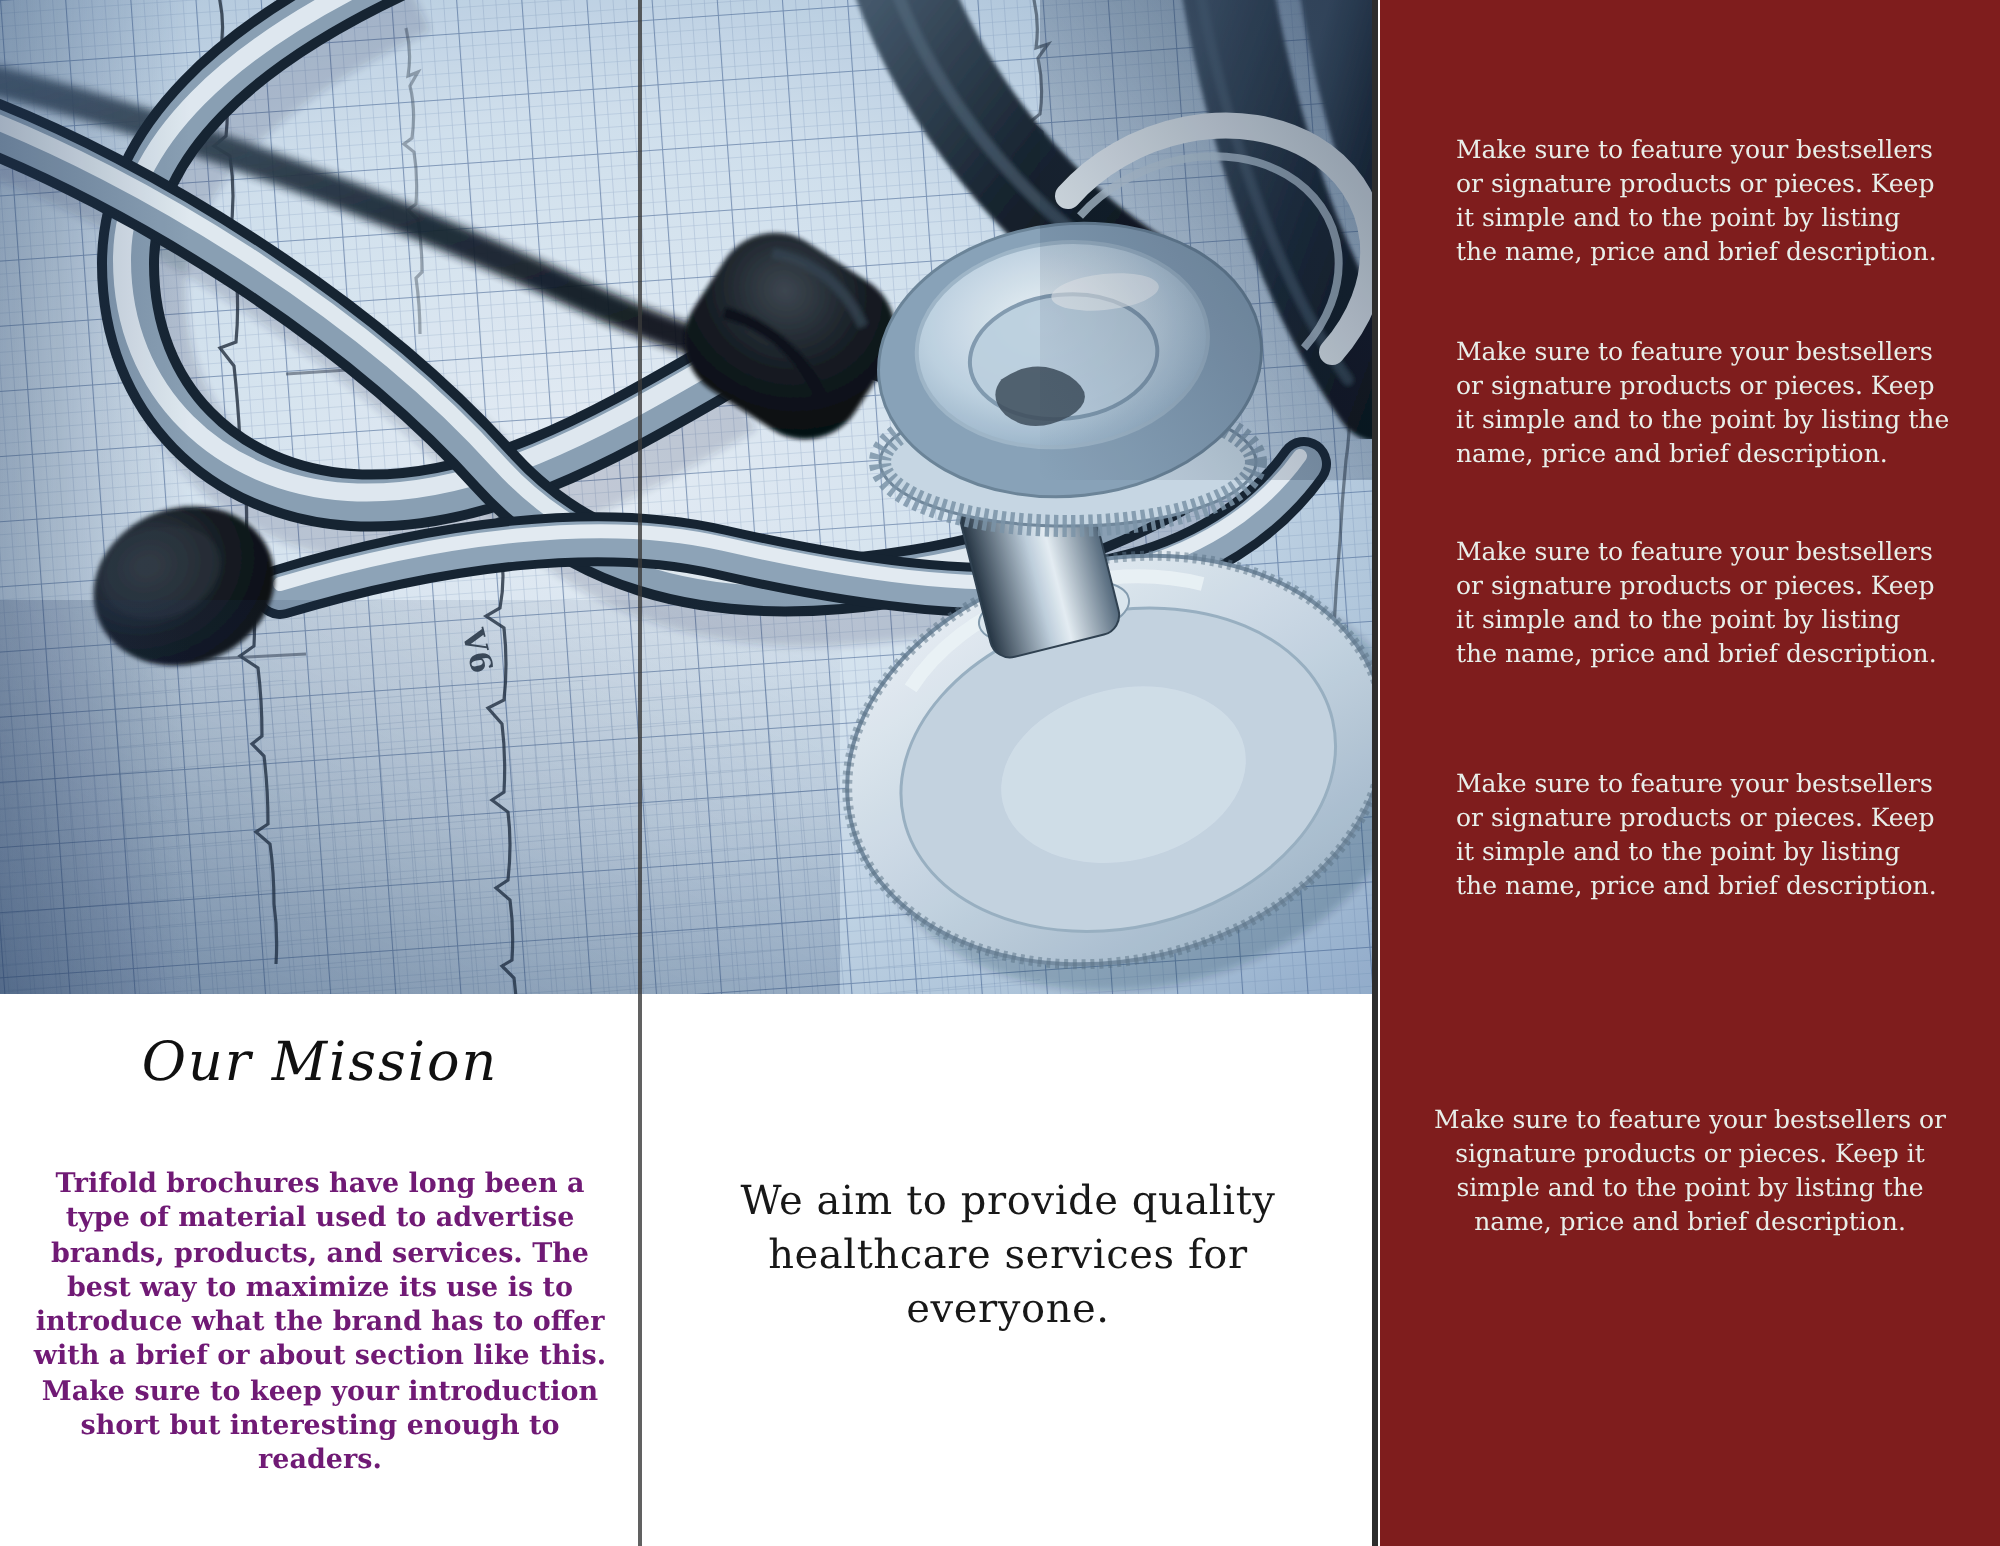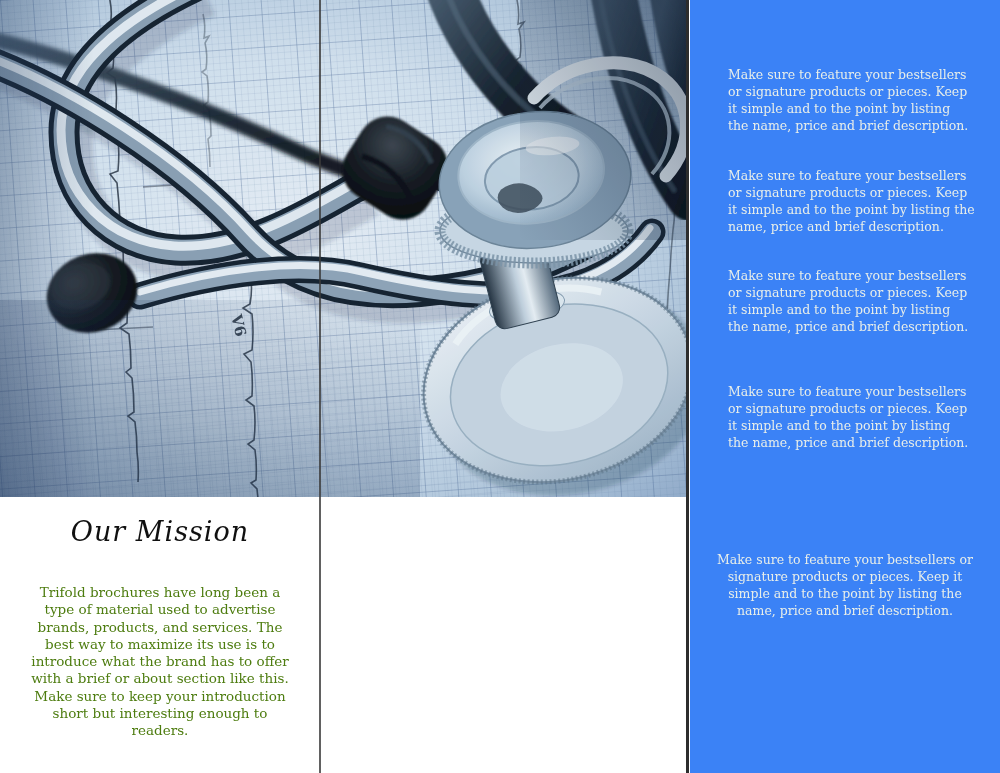--- a/index.html
+++ b/index.html
@@ -12,31 +12,31 @@
   
   .fold-line{position:absolute;left:319px;top:0;width:2px;height:773px;background:rgba(58,58,58,0.8);z-index:30;}
   .panel-divider{position:absolute;left:686px;top:0;width:3px;height:773px;background:#2d2d2d;z-index:30;}
   
   .mission-heading{
     position:absolute;left:0;top:516px;width:320px;text-align:center;
     font-size:27px;font-style:italic;font-weight:normal;color:#101010;letter-spacing:1px;
   }
   .mission-body{
     position:absolute;left:8px;top:584px;width:304px;text-align:center;
-    font-size:13.5px;line-height:17.3px;color:#4d7c0f;white-space:pre;
+    font-size:13.5px;line-height:17.3px;color:#701a75;white-space:pre;font-weight:bold;
   }
   
   .tagline{
     position:absolute;left:326px;top:587px;width:356px;text-align:center;
     font-size:20px;line-height:27px;color:#181818;white-space:pre;letter-spacing:0.3px;
   }
   
   .green-panel{
     position:absolute;left:690px;top:0;width:310px;height:773px;
-    background:#3b82f6;overflow:hidden;z-index:10;
+    background:#7f1d1d;overflow:hidden;z-index:10;
   }
   .feature-block{
     position:absolute;left:38px;width:268px;color:#e8eee9;
     font-size:12.5px;line-height:17px;white-space:pre;text-align:left;
   }
   .feature-block.b1{top:66px;}
   .feature-block.b2{top:167px;}
   .feature-block.b3{top:267px;}
   .feature-block.b4{top:383px;}
   .feature-block.b5{top:551px;left:6px;width:298px;text-align:center;}
@@ -210,20 +210,23 @@
   <div class="mission-body">Trifold brochures have long been a
 type of material used to advertise
 brands, products, and services. The
 best way to maximize its use is to
 introduce what the brand has to offer
 with a brief or about section like this.
 Make sure to keep your introduction
 short but interesting enough to
 readers.</div>
 
+  <div class="tagline">We aim to provide quality
+healthcare services for
+everyone.</div>
 
   <div class="green-panel">
     <div class="feature-block b1">Make sure to feature your bestsellers
 or signature products or pieces. Keep
 it simple and to the point by listing
 the name, price and brief description.</div>
     <div class="feature-block b2">Make sure to feature your bestsellers
 or signature products or pieces. Keep
 it simple and to the point by listing the
 name, price and brief description.</div>

